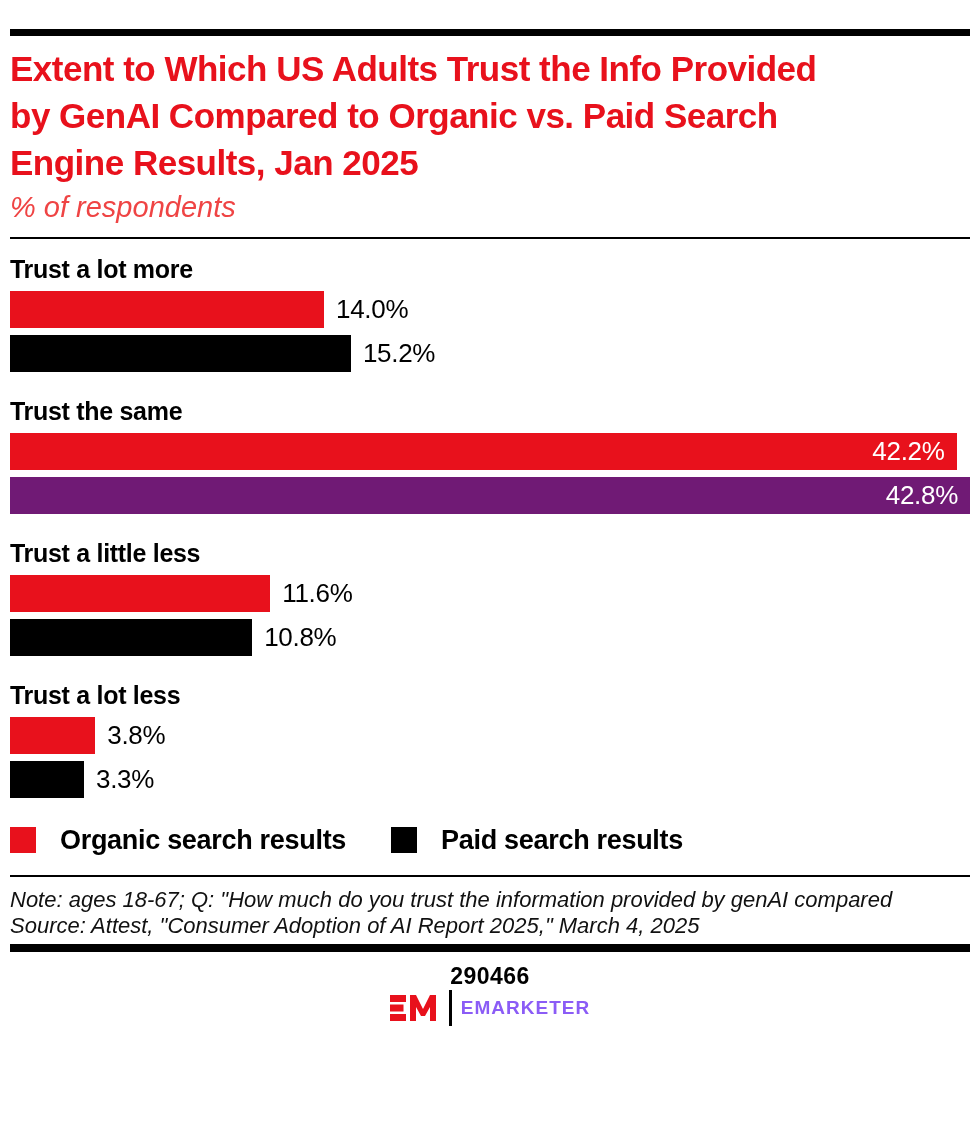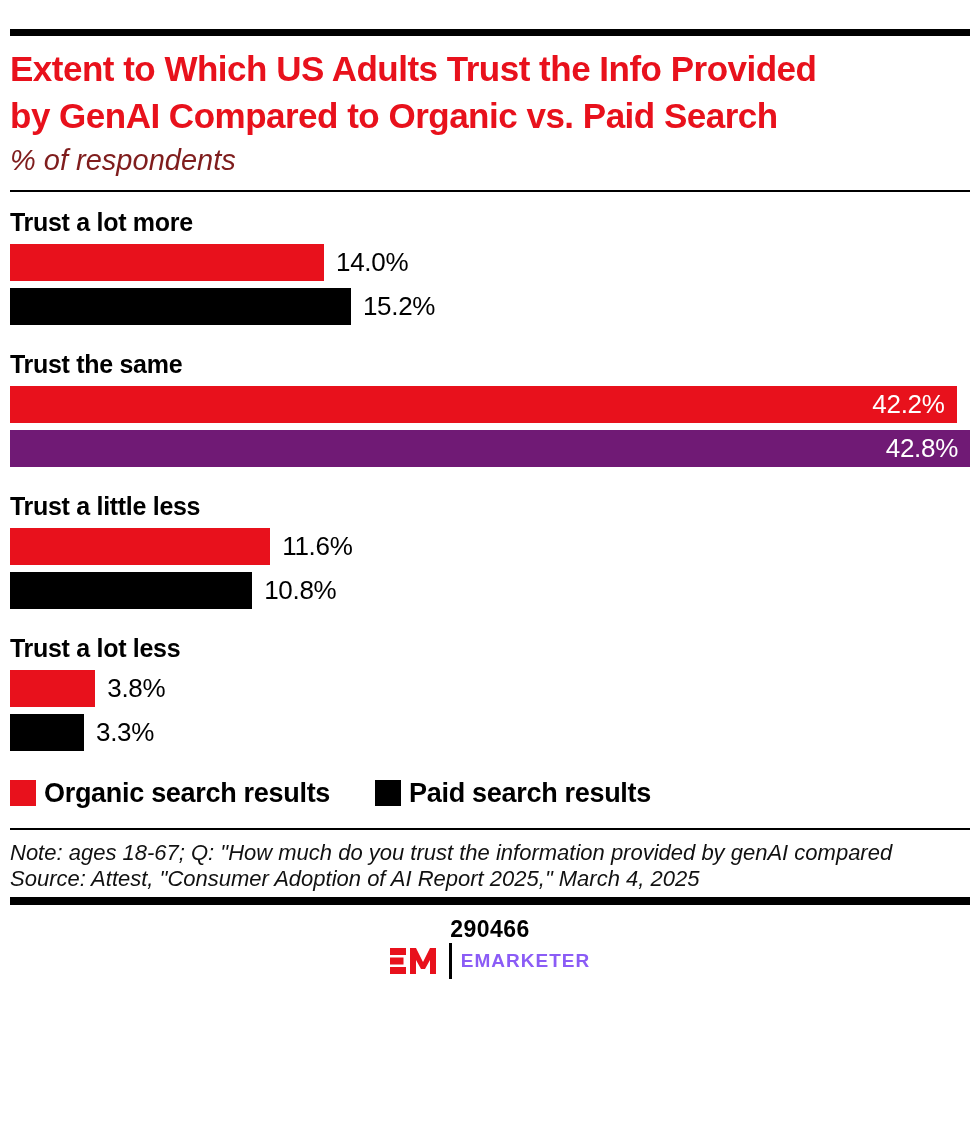--- a/index.html
+++ b/index.html
@@ -15,36 +15,36 @@
 
   .top-bar { height: 7px; background: var(--ink); margin-top: 13px; }
 
   .title { margin: 9px 0 0 0; }
   .title .tline {
     color: var(--accent);
     font-size: 35px; font-weight: bold; line-height: 47px;
     letter-spacing: -0.5px; white-space: nowrap;
   }
   .subtitle {
-    font-size: 29px; font-style: italic; color: #7f1d1d;
+    font-size: 29px; font-style: italic; color: #ef4444;
     margin: 5px 0 13px 0;
   }
   .rule { border: none; border-top: 2px solid #000; margin: 0; }
 
   .chart { margin-top: 17px; }
   .group { margin-bottom: 23px; }
   .cat-label { font-size: 25px; font-weight: bold; line-height: 26px; margin-bottom: 5px; letter-spacing: -0.3px; }
   .bar-row { height: 44px; display: flex; align-items: center; width: 100%; }
   .bar { height: 37px; display: flex; align-items: center; justify-content: flex-end; flex: none; }
   .val { font-size: 26px; font-weight: normal; letter-spacing: -0.3px; white-space: nowrap; }
   .val.outside { margin-left: 12px; color: #000; }
   .val.inside { color: #fff; padding-right: 12px; }
 
   .legend { display: flex; align-items: center; gap: 45px; margin-top: 25px; height: 28px; }
-  .legend-item { display: flex; align-items: center; gap: 8px; }
+  .legend-item { display: flex; align-items: center; gap: 24px; }
   .legend-swatch { width: 26px; height: 26px; flex: none; }
   .legend-label { font-size: 27px; font-weight: bold; letter-spacing: -0.3px; }
 
   .rule-bottom { margin-top: 21px; }
   .note { margin-top: 10px; font-style: italic; font-size: 22px; line-height: 26px; color: #111; }
   .note div { white-space: nowrap; }
 
   .thick-bar { height: 8px; background: var(--ink); margin-top: 5px; }
 
   .footer-row { display: flex; justify-content: space-between; align-items: center; margin-top: 11px; height: 32px; flex-direction: column; }
@@ -57,20 +57,21 @@
 </head>
 <body>
 
 <div class="page">
 
   <div class="top-bar"></div>
 
   <h1 class="title">
     <div class="tline">Extent to Which US Adults Trust the Info Provided</div>
     <div class="tline">by GenAI Compared to Organic vs. Paid Search</div>
+    <div class="tline">Engine Results, Jan 2025</div>
   </h1>
 
   <div class="subtitle">% of respondents</div>
 
   <hr class="rule">
 
   <div class="chart">
       <div class="group">
         <div class="cat-label">Trust a lot more</div>
         <div class="bar-row">

